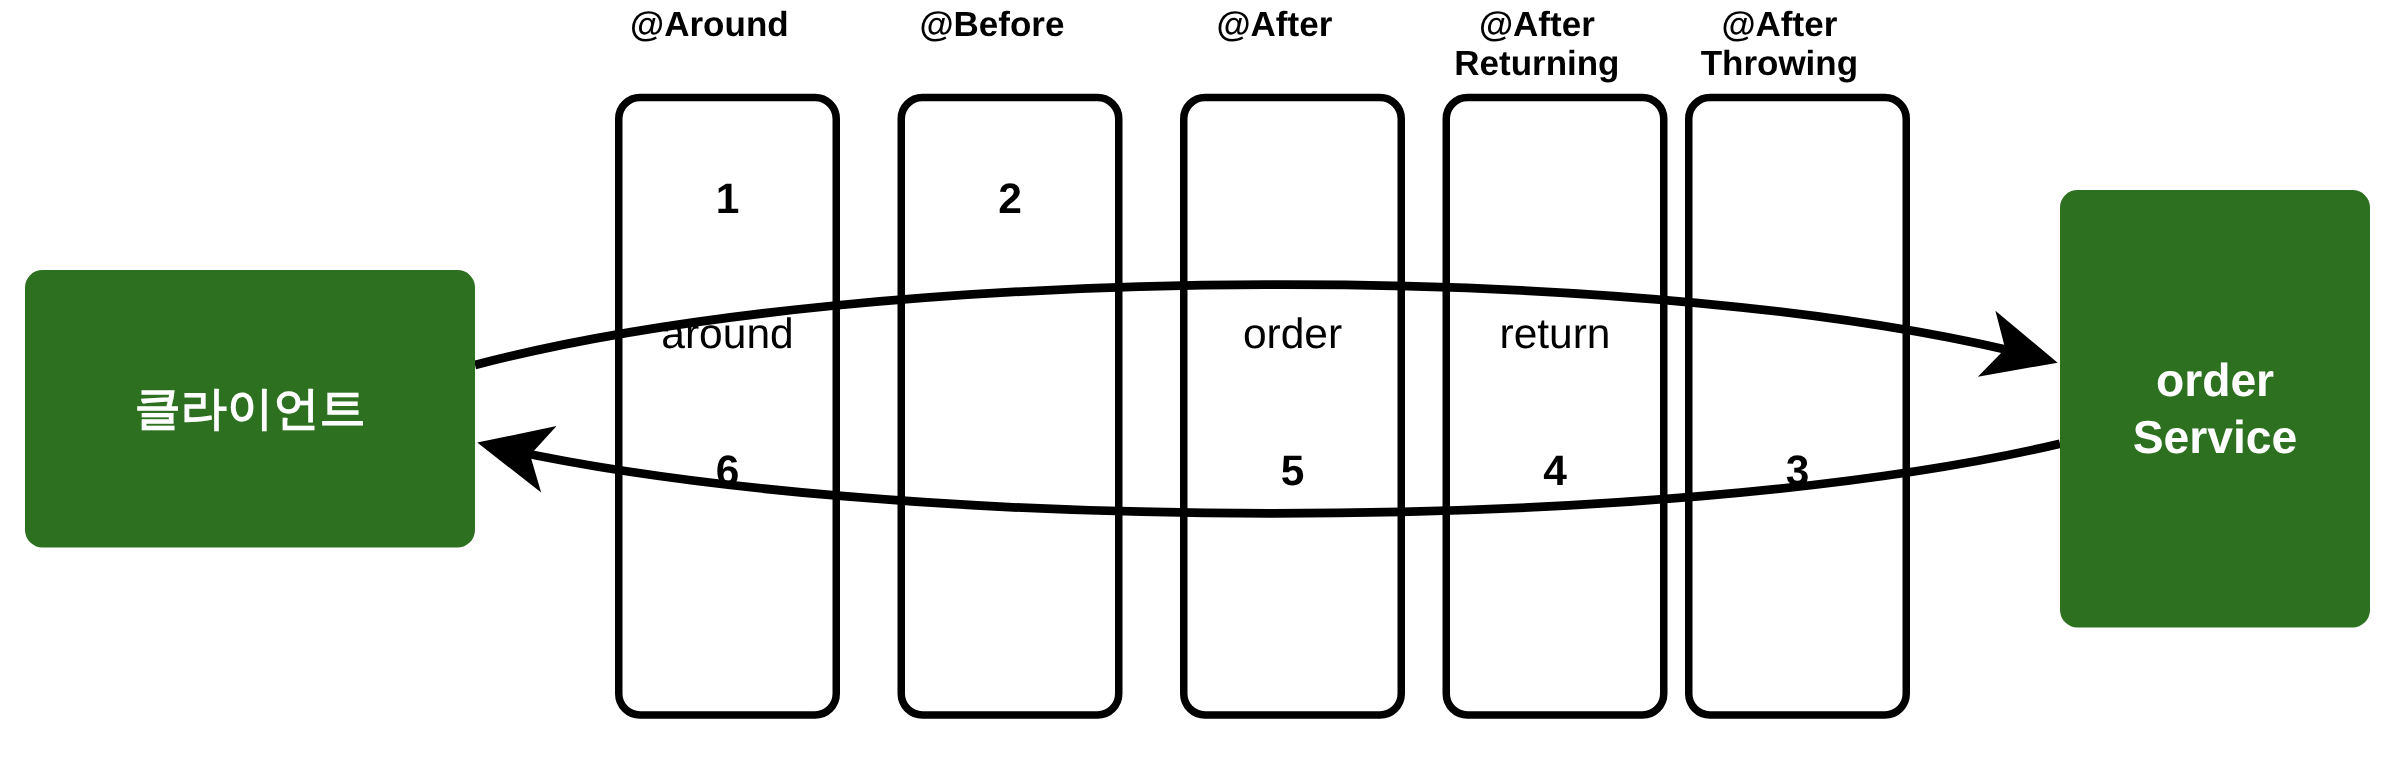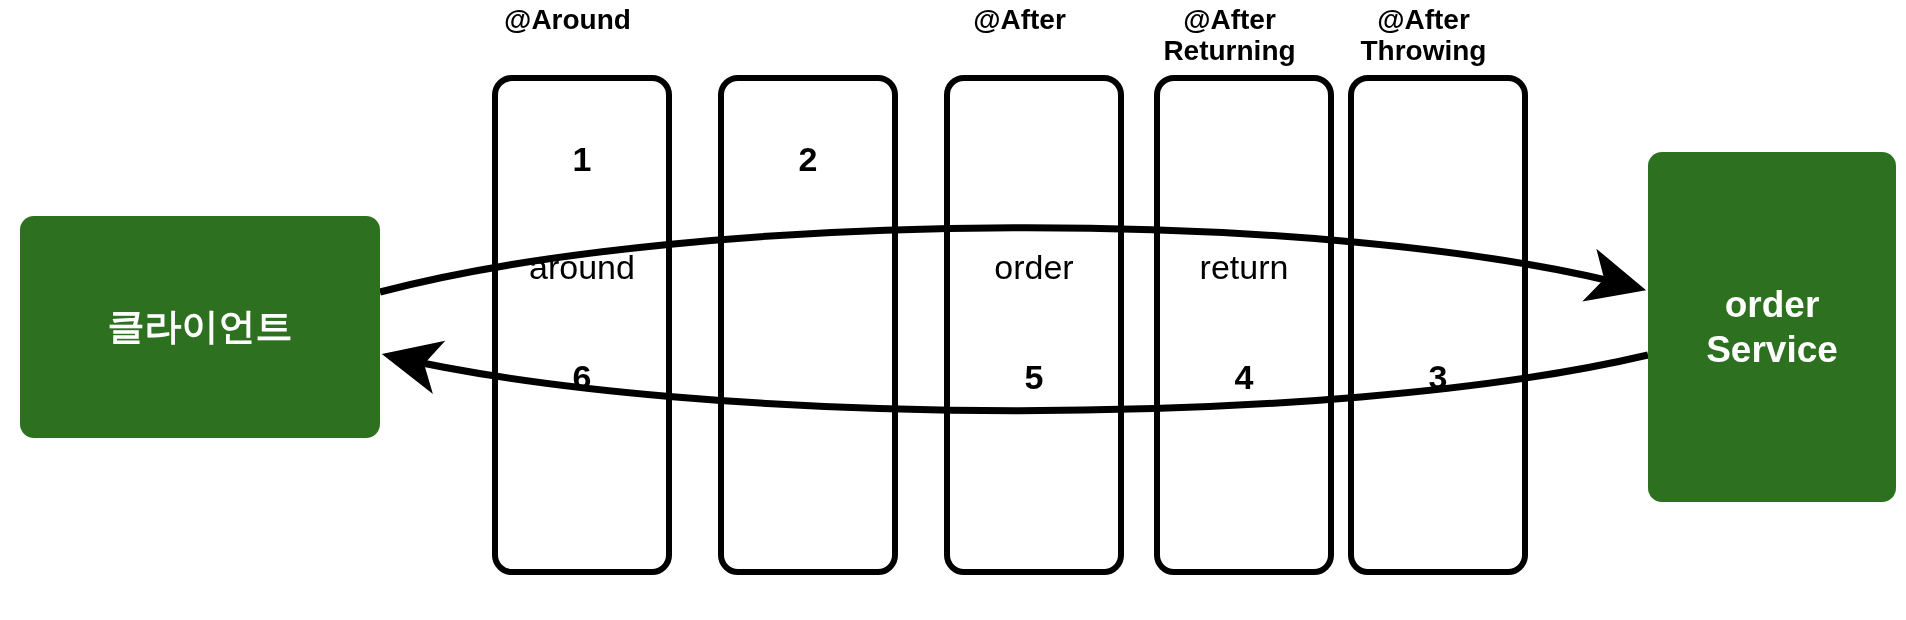--- a/index.html
+++ b/index.html
@@ -132,20 +132,21 @@
 
   <div class="advice-col" style="left:492px">
     <div class="advice-title">@Around</div>
     <div class="advice-box"></div>
     <div class="slot slot-top">1</div>
     <div class="slot slot-mid">around</div>
     <div class="slot slot-bottom">6</div>
   </div>
 
   <div class="advice-col" style="left:718px">
+    <div class="advice-title">@Before</div>
     <div class="advice-box"></div>
     <div class="slot slot-top">2</div>
     <div class="slot slot-bottom"></div>
   </div>
 
   <div class="advice-col" style="left:944px">
     <div class="advice-title">@After</div>
     <div class="advice-box"></div>
     <div class="slot slot-top"></div>
     <div class="slot slot-mid">order</div>

